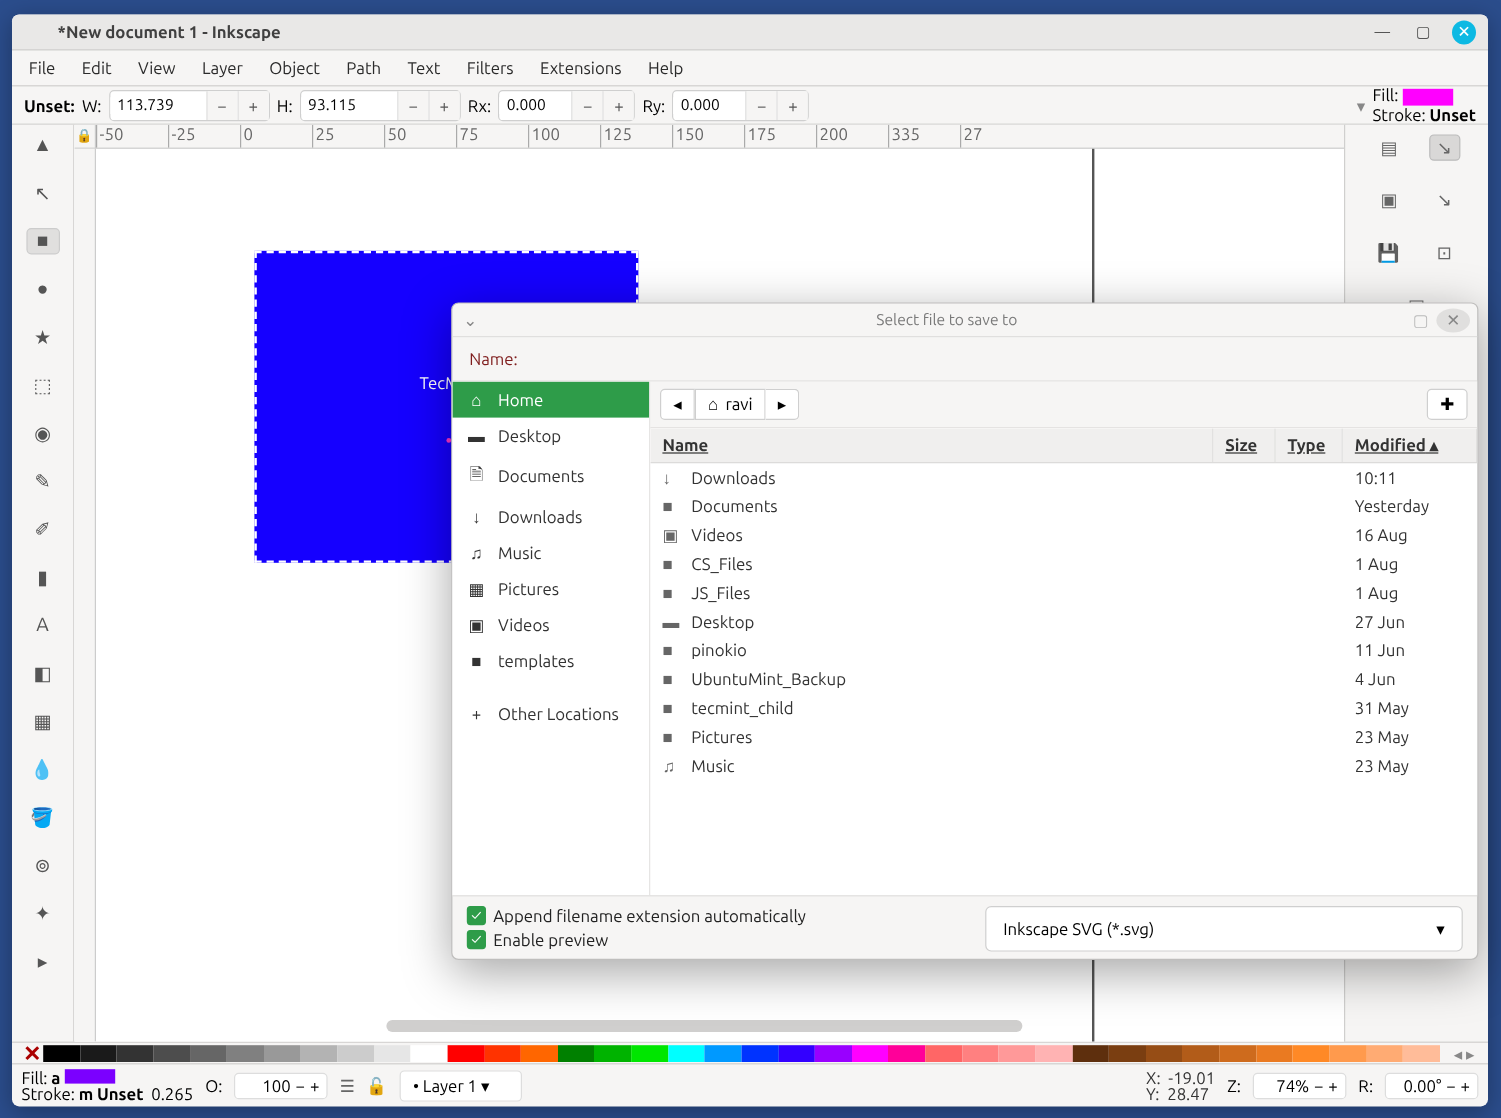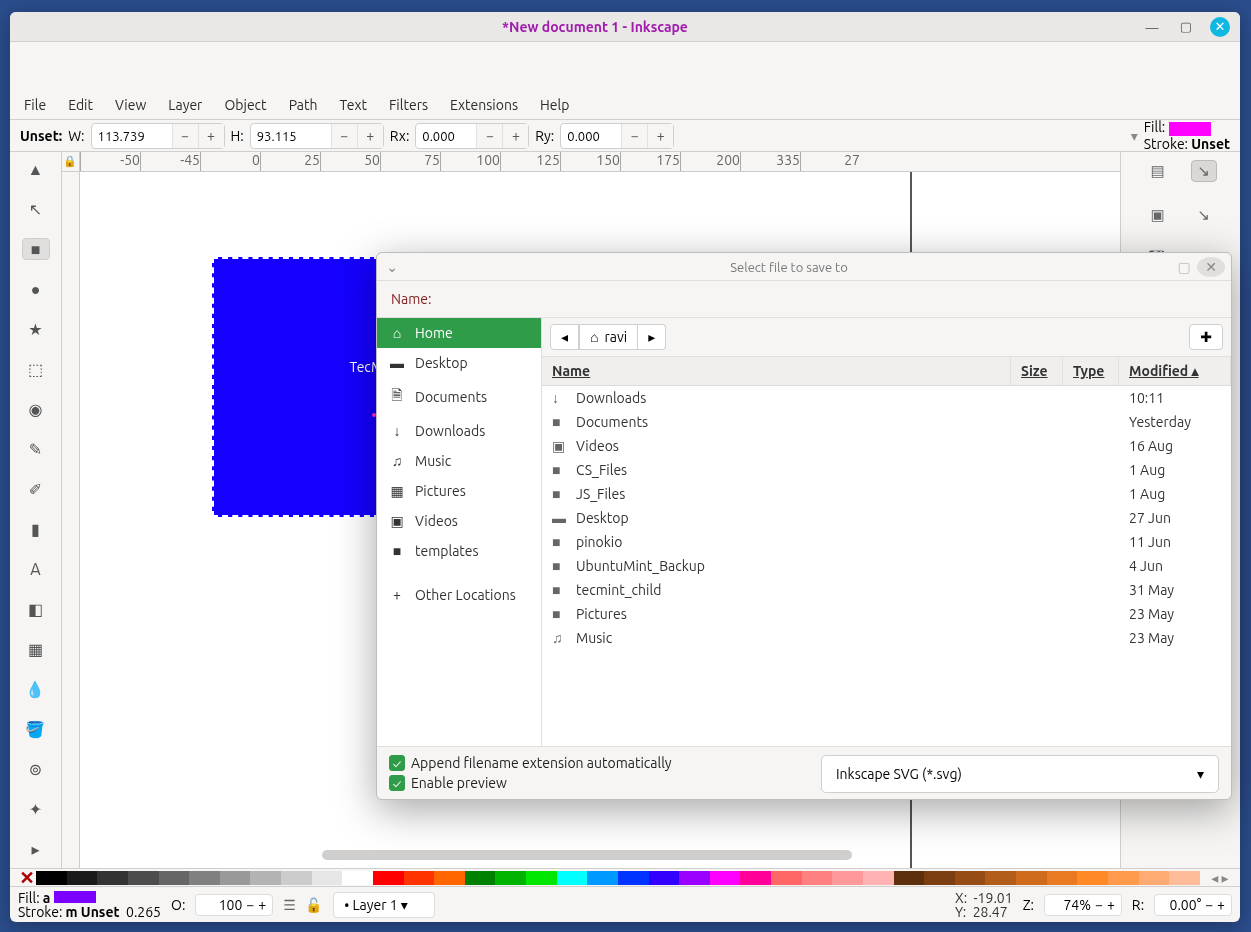--- a/index.html
+++ b/index.html
@@ -1,47 +1,47 @@
 <!DOCTYPE html>
 <html><head>
 <meta charset="utf-8">
 <style>
 * { margin: 0; padding: 0; box-sizing: border-box; font-family: Ubuntu, "Segoe UI", sans-serif; font-size: 14px; }
 body { background: #2b4d8c; width: 1251px; height: 932px; position: relative; overflow: hidden; }
 
 .window { position: absolute; left: 10px; top: 12px; width: 1230px; height: 910px; background: #f6f5f4; border-radius: 6px; box-shadow: 0 4px 20px rgba(0,0,0,0.3); display: flex; flex-direction: column; overflow: hidden; }
 .titlebar { height: 30px; background: #e9e8e7; display: flex; align-items: center; border-bottom: 1px solid #d0cfce; }
 .title-spacer { width: 38px; }
-.window-title { flex: 1; text-align: center; font-weight: bold; color: #a21caf; }
+.window-title { flex: 1; text-align: left; font-weight: bold; color: #404040; }
 .winbtns { display: flex; gap: 14px; padding-right: 10px; align-items: center; }
 .winbtn { width: 20px; height: 20px; border-radius: 50%; display: flex; align-items: center; justify-content: center; font-size: 13px; color: #fff; cursor: pointer; }
 .min-btn,.max-btn{ color:#555; }
 .close-btn{ background:#0db9e3; }
 
-.menubar { height: 30px; display: flex; align-items: center; gap: 22px; padding: 0 14px; border-bottom: 1px solid #d0cfce; margin-top: 48px; }
+.menubar { height: 30px; display: flex; align-items: center; gap: 22px; padding: 0 14px; border-bottom: 1px solid #d0cfce; }
 .menubar span { color: #2b2b2b; cursor: pointer; }
 
 .tooloptions { height: 32px; display: flex; align-items: center; gap: 6px; padding: 0 10px; border-bottom: 1px solid #d0cfce; }
 .tooloptions .lbl { font-weight: bold; }
 .numfield { display: flex; align-items: center; border: 1px solid #cfcfcf; border-radius: 4px; height: 26px; background: #fff; }
 .numfield input { border: none; outline: none; width: 80px; padding: 0 6px; font-size: 13px; }
 .numfield.small input{ width:60px;}
 .stepbtn { width: 26px; height: 24px; border: none; border-left: 1px solid #e0e0e0; background: #f6f5f4; cursor: pointer; color:#555; }
 .spacer { flex: 1; }
 .fill-stroke-box { font-size: 13px; line-height: 16px; }
 .swatch { display: inline-block; width: 42px; height: 14px; vertical-align: middle; }
 
 .mainrow { flex: 1; display: flex; min-height: 0; }
 .toolbox { width: 52px; background: #f6f5f4; border-right: 1px solid #d0cfce; display: flex; flex-direction: column; align-items: center; padding-top: 6px; gap: 18px; color:#555; }
 .toolbox .tool { width:28px;height:22px;display:flex;align-items:center;justify-content:center;cursor:pointer;font-size:16px; }
 .toolbox .tool.active { background:#e0dfde; border:1px solid #ccc; border-radius:4px; padding:4px; }
 
 .canvas-wrap { flex: 1; position: relative; background: #fff; overflow: hidden; }
 .ruler-h { position: absolute; left: 18px; right: 0; top: 0; height: 20px; background: #f6f5f4; border-bottom: 1px solid #ccc; display:flex; font-size:10px; color:#666;}
-.ruler-h span{ width:60px; text-align:right; padding-left:2px; border-left:1px solid #aaa;}
+.ruler-h span{ width:60px; text-align:left; padding-left:2px; border-left:1px solid #aaa;}
 .ruler-v { position: absolute; left: 0; top: 20px; bottom: 0; width: 18px; background: #f6f5f4; border-right: 1px solid #ccc; }
 .lockicon { position:absolute; left:0;top:0;width:18px;height:20px;background:#f6f5f4;border-right:1px solid #ccc;border-bottom:1px solid #ccc;display:flex;align-items:center;justify-content:center;font-size:11px;color:#777;}
 .page-edge { position:absolute; left:210px; top:20px; width:640px; height:800px; border-right:2px solid #555; }
 .bluebox { position:absolute; left:150px; top:105px; width:320px; height:260px; background:#1500ff; border:2px dashed #fff; color:#fff; font-size:28px; display:flex; align-items:flex-start; justify-content:center; padding-top:100px;}
 .bluebox .pinkdot{ position:absolute; left:50%; top:60%; width:4px;height:4px;background:#ff33cc;border-radius:50%;}
 
 .rightcol { width: 120px; border-left: 1px solid #d0cfce; background: #f6f5f4; display:flex; flex-direction:column; align-items:center; padding-top:8px; gap:22px; color:#666; }
 .rightcol .rb{ width:26px;height:22px;display:flex;align-items:center;justify-content:center;font-size:15px;cursor:pointer;}
 .rightcol .rbwrap{display:flex;gap:20px;}
 .rightcol .snap-active{background:#d9d8d7;border:1px solid #bbb;border-radius:4px;padding:6px;}
@@ -183,21 +183,21 @@
       <div class="tool">🪣</div>
       <div class="tool">⊚</div>
       <div class="tool">✦</div>
       <div class="tool">▸</div>
     </div>
 
     <div class="canvas-wrap">
       <div class="lockicon">🔒</div>
       <div class="ruler-h" id="ruler-h">
           <span>-50</span>
-          <span>-45</span>
+          <span>-25</span>
           <span>0</span>
           <span>25</span>
           <span>50</span>
           <span>75</span>
           <span>100</span>
           <span>125</span>
           <span>150</span>
           <span>175</span>
           <span>200</span>
           <span>335</span>

